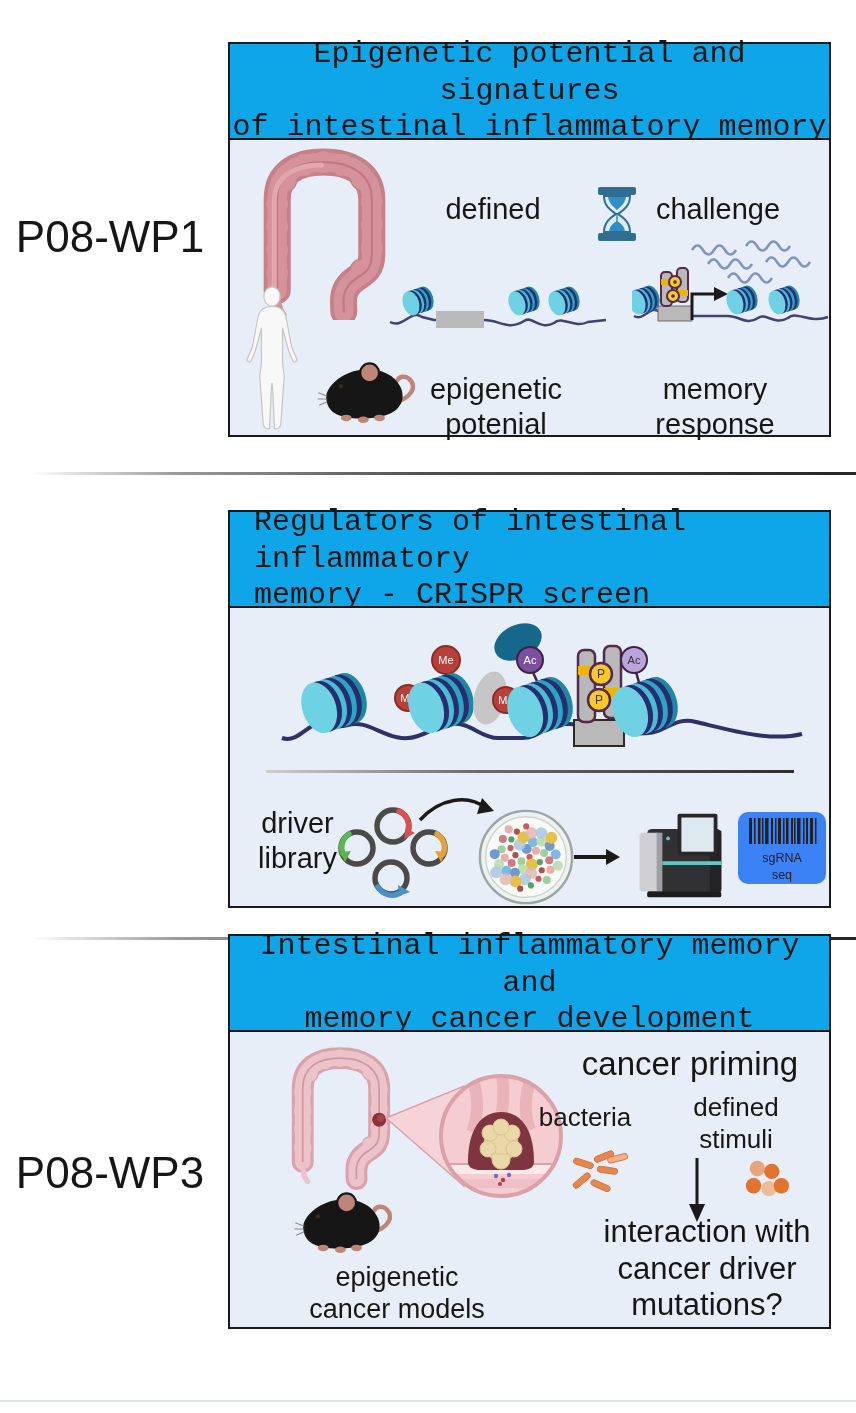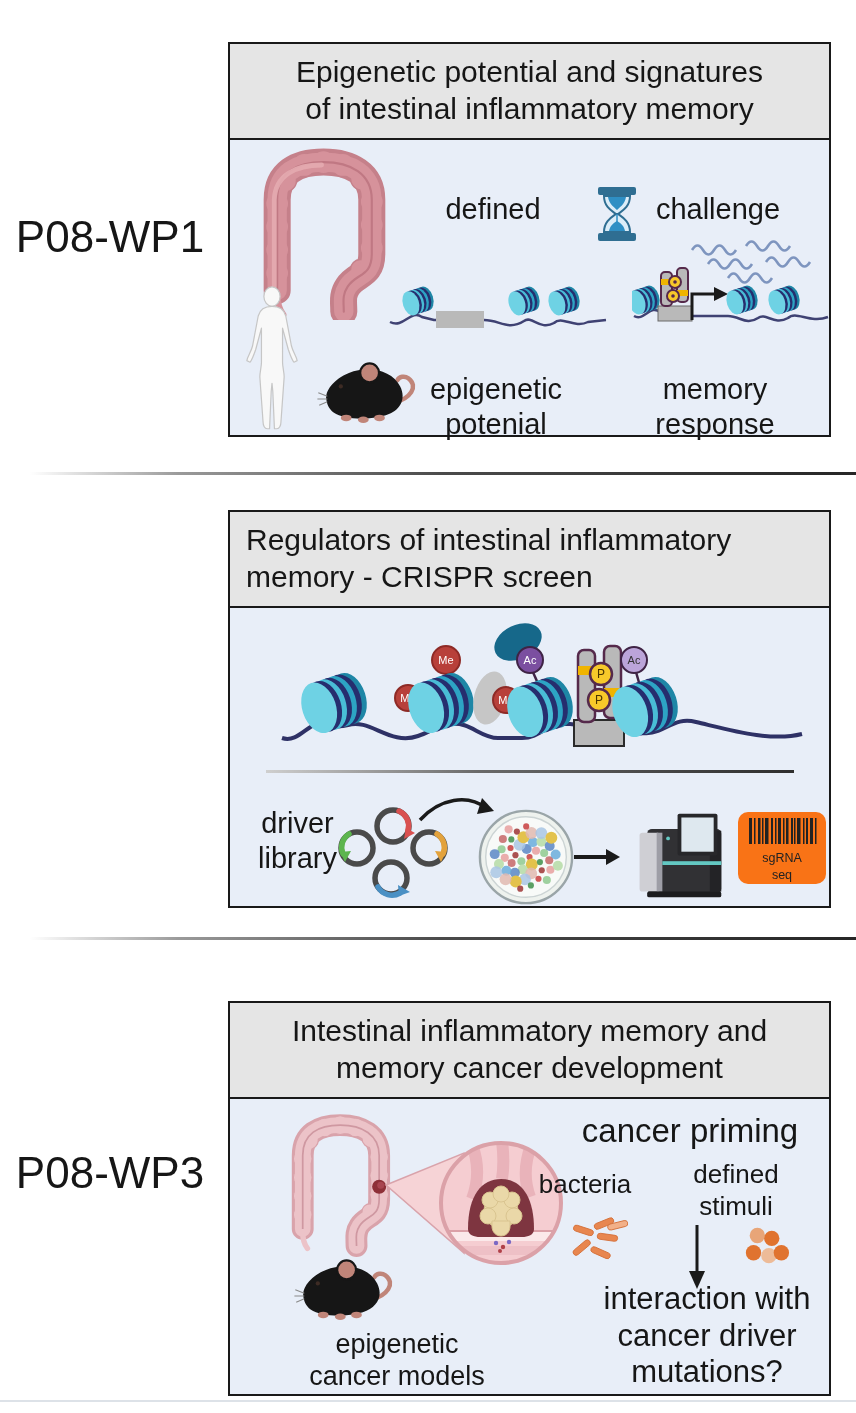--- a/index.html
+++ b/index.html
@@ -1,34 +1,34 @@
 <!DOCTYPE html>
 <html><head>
 <meta charset="utf-8">
 <style>
   html,body{margin:0;padding:0;background:#fff;}
   .canvas{position:relative;width:856px;height:1413px;background:#ffffff;
           font-family:"Liberation Sans",sans-serif;color:#161616;overflow:hidden;}
   .wp-label{position:absolute;left:8px;width:204px;text-align:center;font-size:44px;}
   .panel{position:absolute;left:228px;width:603px;background:#fff;border:2.5px solid #191919;
          box-sizing:border-box;display:flex;flex-direction:column;}
-  .panel-title{height:96px;box-sizing:border-box;border-bottom:2.5px solid #191919;background:#e5e5e5;
-               display:flex;flex-direction:column;justify-content:center;font-size:30px;line-height:1.22;}
+  .panel-title{height:96px;box-sizing:border-box;border-bottom:2.5px solid #191919;background:#0ea5e9;
+               display:flex;flex-direction:column;justify-content:center;font-size:30px;line-height:1.22;font-family:Liberation Mono, monospace;}
   .panel-title.center{align-items:center;text-align:center;}
-  .panel-title.left{align-items:flex-start;text-align:left;padding-left:16px;}
+  .panel-title.left{align-items:flex-start;text-align:left;padding-left:24px;}
   .panel-body{position:relative;flex:1;background:#e8eef8;}
   .abs{position:absolute;}
   .lbl{position:absolute;font-size:29px;line-height:1.22;text-align:center;}
   .lbl.left{text-align:center;}
   .divider{position:absolute;left:30px;width:826px;height:3px;
            background:linear-gradient(90deg,rgba(150,150,150,0),#9a9a9a 18%,#4a4a4a 50%,#262626 100%);}
   .inner-divider{position:absolute;height:3px;
            background:linear-gradient(90deg,#cfcfcf,#6a6a6a 40%,#2e2e2e 100%);}
   .bottom-line{position:absolute;left:0;width:856px;height:2px;background:#dde2e8;}
-  .barcode-card{position:absolute;background:#f97316;border-radius:10px;text-align:center;}
+  .barcode-card{position:absolute;background:#3b82f6;border-radius:10px;text-align:center;}
   .barcode-text{font-size:12.5px;line-height:1.35;color:#222;}
 </style>
 </head>
 <body>
 
 <div class="canvas">
 
   <svg width="0" height="0" style="position:absolute" aria-hidden="true">
     <defs>
       <g id="nucleosome">
@@ -332,21 +332,21 @@
           <div>seq</div>
         </div>
       </div>
     </div>
   </section>
 
   <div class="divider" style="top:937px"></div>
 
   <div class="wp-label" style="top:1148px">P08-WP3</div>
 
-  <section class="panel" style="top:1001px;height:395px">
+  <section class="panel" style="top:934px;height:395px">
     <header class="panel-title center">
       <span>Intestinal inflammatory memory and</span>
       <span>memory cancer development</span>
     </header>
     <div class="panel-body">
 
       <svg class="abs" style="left:46px;top:4px" width="310" height="215" viewBox="0 0 310 215">
         <g transform="translate(8,12) scale(0.78)">
           <path d="M24,146 L24,52 C24,24 44,13 72,13 C100,13 122,25 122,52 L122,108 C122,132 106,128 97,142 C91,151 93,158 93,168" fill="none" stroke="#d9a3ab" stroke-width="28" stroke-linecap="round" stroke-linejoin="round"></path>
           <path d="M24,150 C24,160 26,166 30,171" fill="none" stroke="#ecc3c8" stroke-width="7" stroke-linecap="round"></path>

